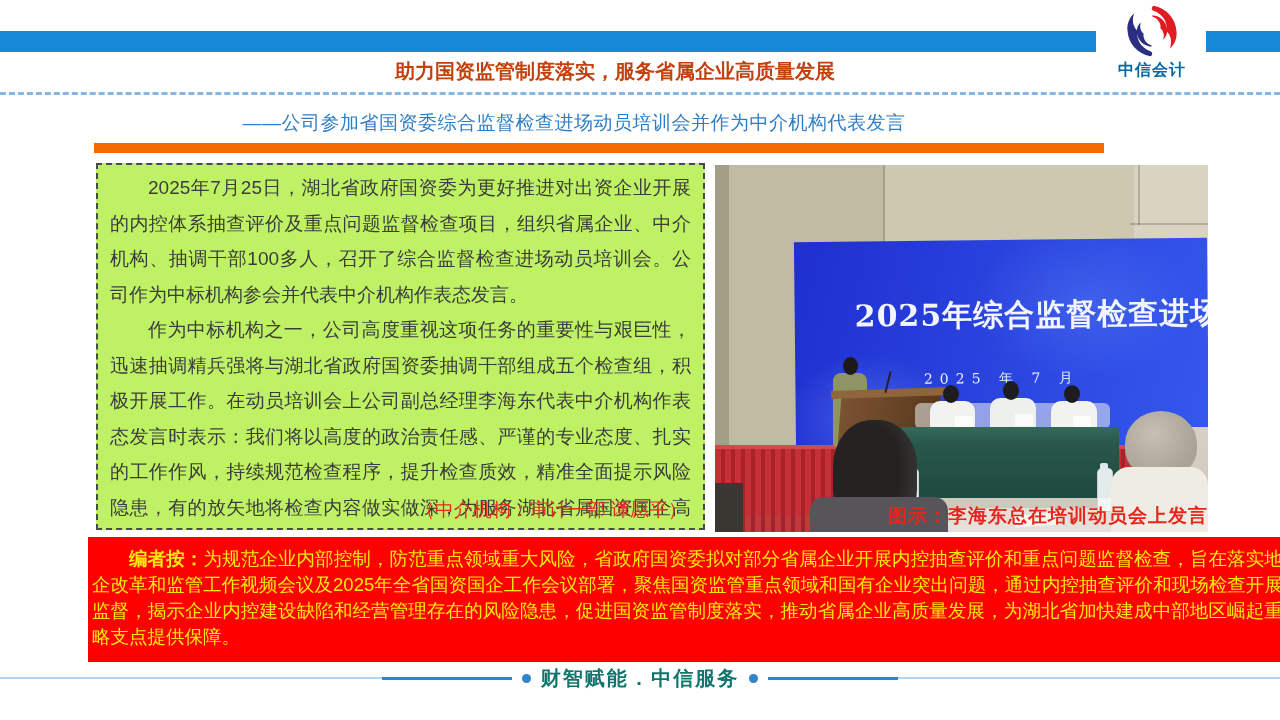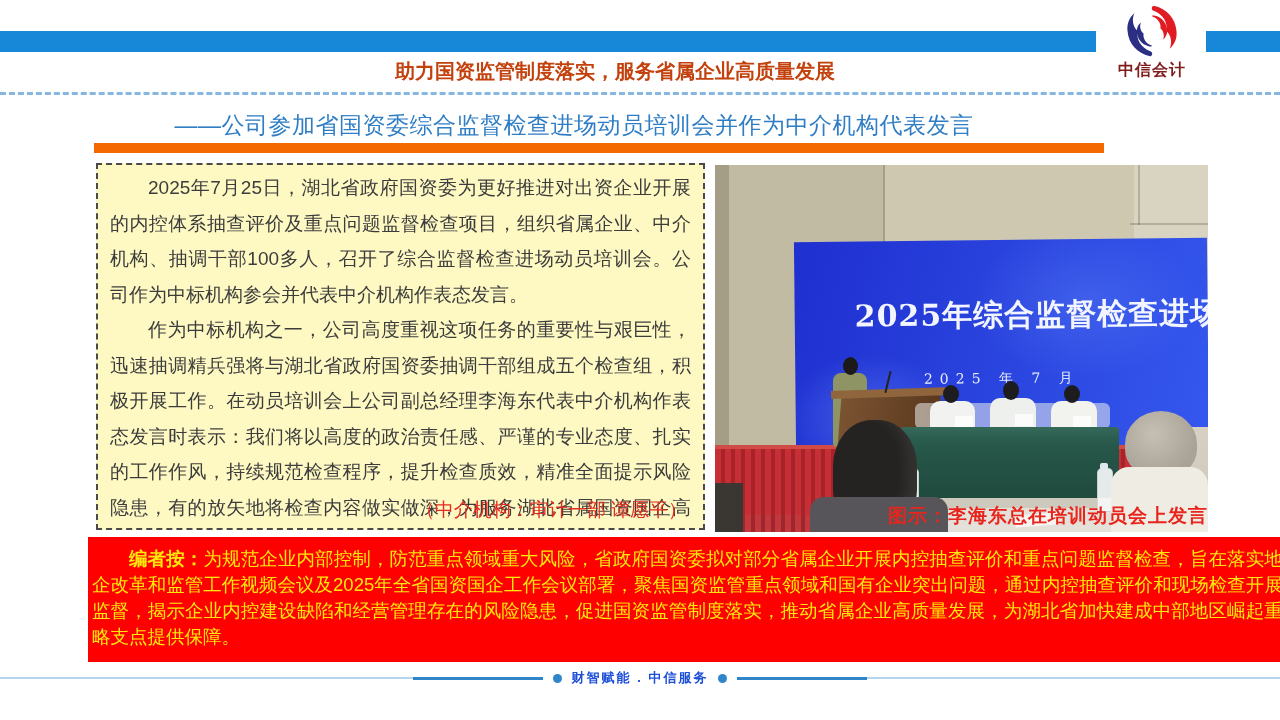--- a/index.html
+++ b/index.html
@@ -6,43 +6,43 @@
   .page{position:relative;width:1280px;height:720px;background:#ffffff;overflow:hidden;
         font-family:"Liberation Sans",sans-serif;}
 
   
   .topbar{position:absolute;left:0;top:31px;width:1280px;height:21px;background:#1787d8;z-index:1;}
   .topbar-gap{position:absolute;left:1096px;top:28px;width:110px;height:27px;background:#ffffff;z-index:2;}
 
   .logo-box{position:absolute;left:1098px;top:4px;width:108px;height:88px;background:#ffffff;z-index:3;
             display:flex;flex-direction:column;align-items:center;justify-content:flex-start;}
   .logo-box svg{width:54px;height:54px;display:block;}
-  .logo-label{color:#7f1d1d;font-size:16px;font-weight:700;letter-spacing:1px;margin-top:2px;}
+  .logo-label{color:#0369a1;font-size:16px;font-weight:700;letter-spacing:1px;margin-top:2px;}
 
   .date-badge{position:absolute;left:87px;top:2px;width:136px;height:99px;z-index:4;
               background:rgba(255,255,255,0.86);border:2px solid #ec8033;
               box-shadow:4px 4px 6px rgba(110,110,110,0.45);
               display:flex;flex-direction:column;align-items:center;}
   .date-badge .d{color:#f4731c;font-size:22px;margin-top:12px;}
   .date-badge .sep{width:96px;height:0;border-top:2px solid #f07c28;margin-top:7px;}
   .date-badge .l{color:#f4731c;font-size:27px;font-weight:700;letter-spacing:12px;text-indent:12px;margin-top:8px;}
 
   .slogan{position:absolute;left:0;top:58px;width:1230px;text-align:center;z-index:2;
           color:#c2410c;font-size:20px;font-weight:700;}
 
   .dashed-line{position:absolute;left:0;top:92px;width:1280px;height:0;border-top:3px dashed #85b7e2;z-index:1;}
 
   .main-title{position:absolute;left:0;top:110px;width:1148px;text-align:center;
-              color:#2f7ec5;font-size:23px;font-weight:500;letter-spacing:0.5px;}
+              color:#2f7ec5;font-size:19px;font-weight:500;letter-spacing:0.5px;}
 
   .orange-bar{position:absolute;left:94px;top:143px;width:1010px;height:10px;background:#f56a00;}
 
   
   .article-box{position:absolute;left:96px;top:163px;width:609px;height:367px;
-               border:2px dashed #4a4a4a;box-sizing:border-box;background:#fef9c3;
+               border:2px dashed #4a4a4a;box-sizing:border-box;background:#bef264;
                padding:5px 12px 0 12px;overflow:hidden;}
   .article-box p{margin:0;text-indent:2em;text-align:justify;
                  color:#3c3c3c;font-size:19px;line-height:35.5px;}
   .attribution{position:absolute;right:16px;bottom:5px;color:#e52b20;font-size:19px;}
 
   
   .photo{position:absolute;left:715px;top:165px;width:493px;height:367px;overflow:hidden;
          background:linear-gradient(90deg,#a59e86 0 14px,#c2bba3 14px 34%,#cfc8b1 34% 85%,#d9d4c2 85%);}
   .photo *{position:absolute;}
   .seam1{left:168px;top:0;width:2px;height:80px;background:rgba(90,85,65,0.35);}
@@ -106,21 +106,21 @@
   .editor-note{position:absolute;left:88px;top:537px;width:1246px;height:125px;background:#fe0000;
                box-sizing:border-box;padding:9px 14px 0 4px;overflow:hidden;}
   .editor-note p{margin:0;text-indent:2em;text-align:justify;color:#ffe90a;font-size:18.5px;line-height:26px;}
   .editor-note b{font-weight:700;}
 
   
   .footer{position:absolute;left:0;top:666px;width:1280px;height:24px;display:flex;align-items:center;}
   .fl-light{flex:1;height:2px;background:#b5d5ee;}
   .fl-dark{width:130px;height:3px;background:#2f86c8;}
   .fl-dot{width:9px;height:9px;border-radius:50%;background:#2f86c8;margin:0 10px;}
-  .fl-text{color:#1d4ed8;font-size:13px;font-weight:600;letter-spacing:2px;margin:0 0;white-space:nowrap;}
+  .fl-text{color:#0f766e;font-size:20px;font-weight:600;letter-spacing:2px;margin:0 0;white-space:nowrap;}
 </style>
 </head>
 <body>
 
 <div class="page">
 
   <div class="topbar"></div>
   <div class="topbar-gap"></div>
 
   <div class="logo-box">

